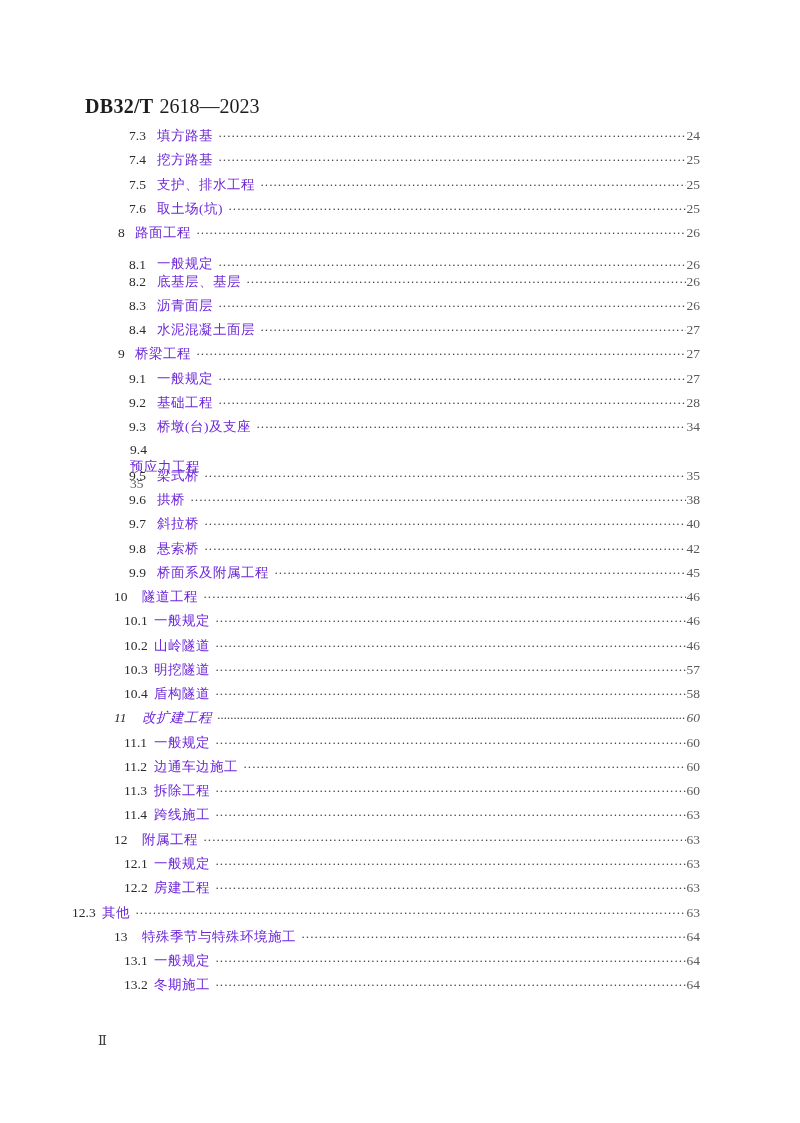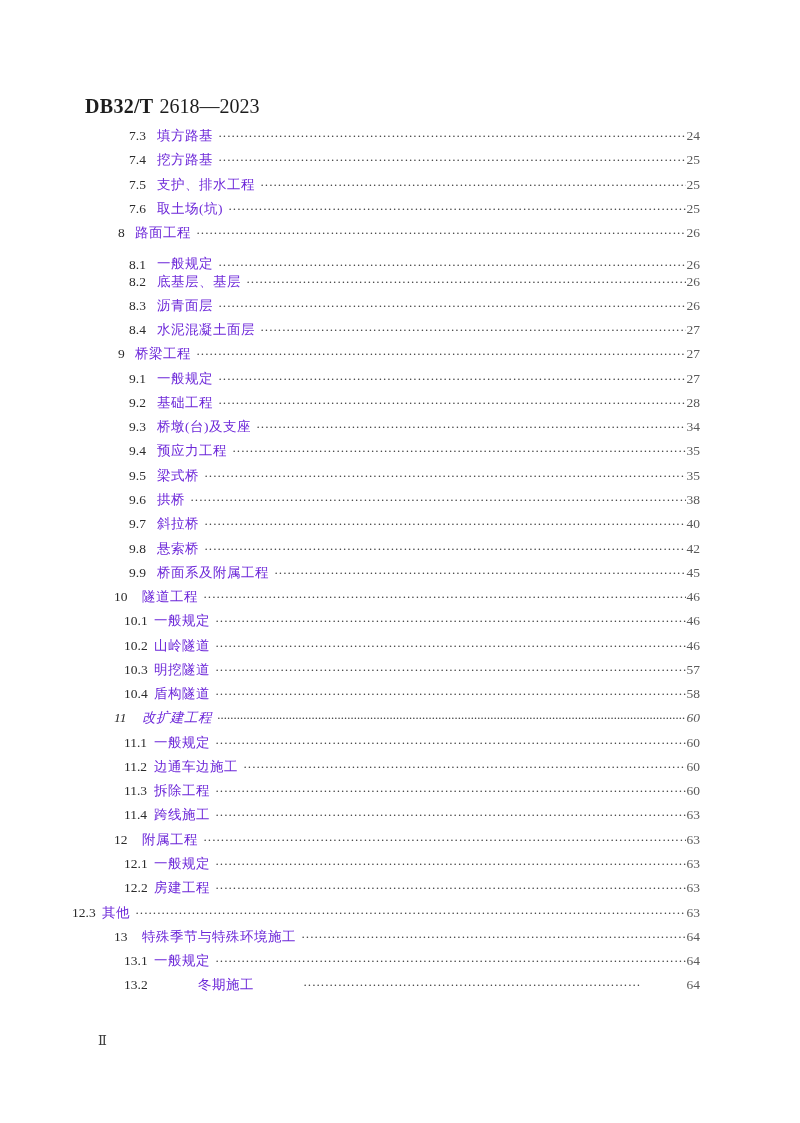--- a/index.html
+++ b/index.html
@@ -161,21 +161,21 @@
         <span class="toc-title">基础工程</span>
         <span class="toc-leader">····························································································································································································································</span>
         <span class="toc-page">28</span>
       </div>
       <div class="toc-row" style="padding-left: 97px;">
         <span class="toc-num" style="width: 28px;">9.3</span>
         <span class="toc-title">桥墩(台)及支座</span>
         <span class="toc-leader">····························································································································································································································</span>
         <span class="toc-page">34</span>
       </div>
-      <div class="toc-row" style="padding-left: 97px;">
+      <div class="toc-row" style="padding-left: 97px; flex-direction: column;">
         <span class="toc-num" style="width: 28px;">9.4</span>
         <span class="toc-title">预应力工程</span>
         <span class="toc-leader">····························································································································································································································</span>
         <span class="toc-page">35</span>
       </div>
       <div class="toc-row" style="padding-left: 97px;">
         <span class="toc-num" style="width: 28px;">9.5</span>
         <span class="toc-title">梁式桥</span>
         <span class="toc-leader">····························································································································································································································</span>
         <span class="toc-page">35</span>
@@ -293,21 +293,21 @@
         <span class="toc-title">特殊季节与特殊环境施工</span>
         <span class="toc-leader">····························································································································································································································</span>
         <span class="toc-page">64</span>
       </div>
       <div class="toc-row" style="padding-left: 92px;">
         <span class="toc-num" style="width: 30px;">13.1</span>
         <span class="toc-title">一般规定</span>
         <span class="toc-leader">····························································································································································································································</span>
         <span class="toc-page">64</span>
       </div>
-      <div class="toc-row" style="padding-left: 92px; gap: 44px;">
+      <div class="toc-row" style="padding-left: 92px;">
         <span class="toc-num" style="width: 30px;">13.2</span>
         <span class="toc-title">冬期施工</span>
         <span class="toc-leader">····························································································································································································································</span>
         <span class="toc-page">64</span>
       </div>
     </div>
 
   <div class="doc-footer">Ⅱ</div>
 
 </div>

